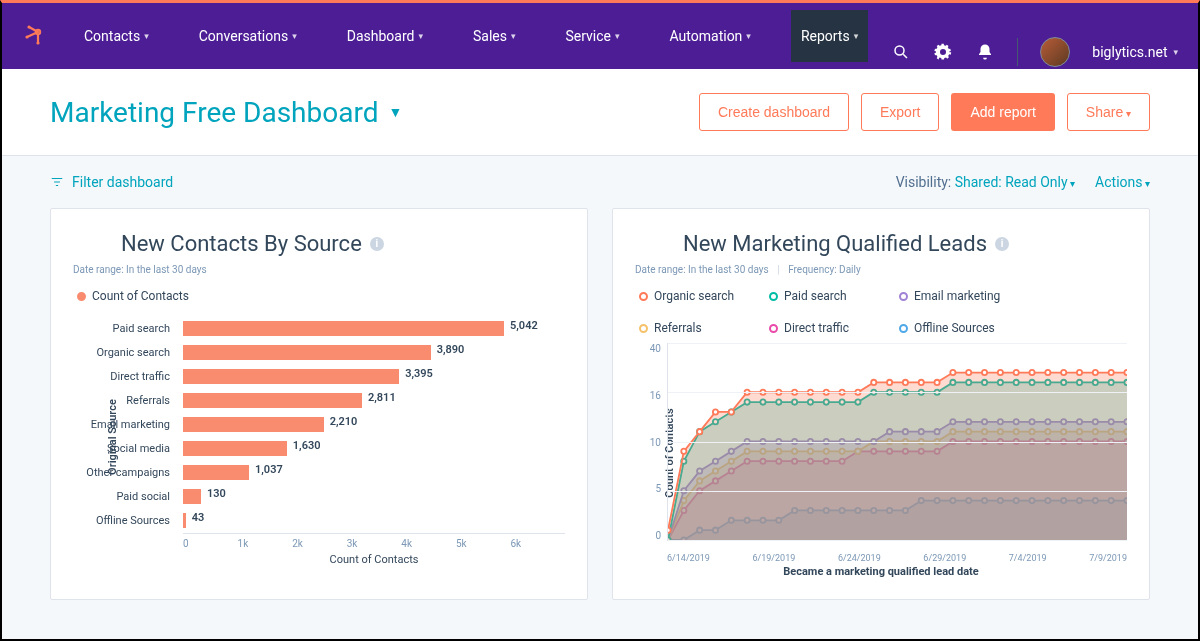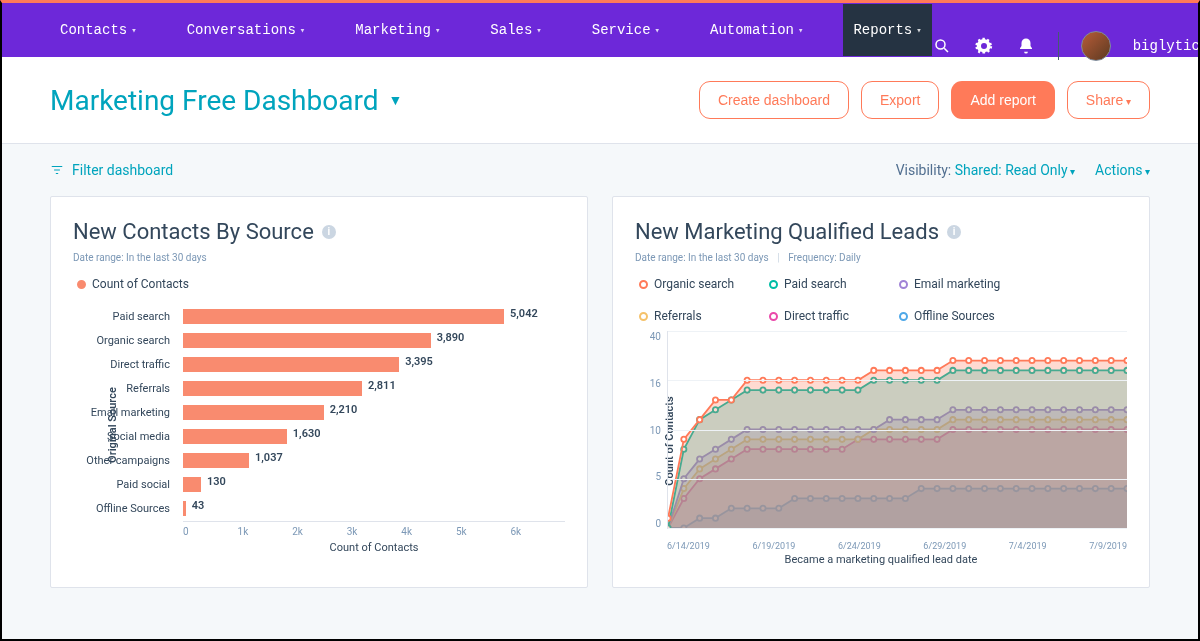--- a/index.html
+++ b/index.html
@@ -1,48 +1,48 @@
 <!DOCTYPE html>
 <html><head>
 <meta charset="utf-8">
 <style>
 * { margin: 0; padding: 0; box-sizing: border-box; }
 body { font-family: -apple-system, BlinkMacSystemFont, "Segoe UI", Roboto, sans-serif; background: #f5f8fa; color: #33475b; width: 1200px; height: 641px; overflow: hidden; border: 2px solid #000; border-top: 3px solid #ff7a59; position: relative; }
 
-.topnav { background: #6d28d9; height: 54px; display: flex; align-items: center; padding: 0 20px; color: #fff; font-family: Liberation Mono, monospace; }
+.topnav { background: #4c1d95; height: 66px; display: flex; align-items: center; padding: 0 20px; color: #fff; }
 .logo { width: 24px; height: 24px; margin-right: 28px; }
 .nav-items { display: flex; gap: 30px; flex: 1; }
 .nav-item { color: #fff; font-size: 14px; cursor: pointer; display: flex; align-items: center; gap: 4px; padding: 18px 10px; }
 .nav-item.active { background: #253342; }
 .caret { font-size: 9px; opacity: 0.8; }
 .nav-right { display: flex; align-items: center; gap: 22px; margin-top: 32px; }
 .nav-icon { color: #fff; cursor: pointer; width: 20px; height: 20px; display: flex; align-items: center; justify-content: center; }
 .divider-v { width: 1px; height: 28px; background: #455a70; }
 .avatar { width: 30px; height: 30px; border-radius: 50%; background: linear-gradient(135deg,#b85c38,#5c3a21); border: 1px solid #7f8c9a; }
 .account { color: #fff; font-size: 14px; display: flex; align-items: center; gap: 6px; cursor: pointer; }
 
 .header-bar { background: #fff; padding: 24px 48px; display: flex; align-items: center; border-bottom: 1px solid #dfe3eb; }
 .dash-title { font-size: 28px; font-weight: 400; color: #00a4bd; display: flex; align-items: center; gap: 10px; cursor: pointer; }
 .dash-title .caret-lg { color: #00a4bd; font-size: 14px; }
 .header-spacer { flex: 1; }
-.btn { padding: 10px 18px; border-radius: 11px; font-size: 14px; cursor: pointer; border: 1px solid transparent; background: #fff; }
+.btn { padding: 10px 18px; border-radius: 3px; font-size: 14px; cursor: pointer; border: 1px solid transparent; background: #fff; }
 .btn-outline { border: 1px solid #ff7a59; color: #ff7a59; margin-left: 12px; }
 .btn-outline.dd::after { content: " \25BE"; font-size: 10px; }
 .btn-primary { background: #ff7a59; color: #fff; margin-left: 12px; }
 
 .toolbar { padding: 18px 48px; display: flex; align-items: center; font-size: 14px; }
 .filter-link { color: #00a4bd; display: flex; align-items: center; gap: 8px; cursor: pointer; }
 .toolbar-spacer { flex: 1; }
 .toolbar-right { color: #516f90; font-size: 14px; display: flex; gap: 20px; align-items: center; }
 .link { color: #00a4bd; cursor: pointer; }
 .link.dd::after { content: " \25BE"; font-size: 10px; }
 
 .cards { display: flex; gap: 24px; padding: 0 48px; }
 .card { background: #fff; border: 1px solid #dfe3eb; border-radius: 2px; flex: 1; padding: 22px 22px 10px 22px; height: 392px; }
-.card-title { font-size: 22px; font-weight: 400; color: #33475b; display: flex; align-items: center; gap: 8px; }
+.card-title { font-size: 22px; font-weight: 400; color: #33475b; display: flex; align-items: center; gap: 8px; margin-left: 48px; }
 .info-icon { width: 14px; height: 14px; border-radius: 50%; background: #cbd6e2; color: #fff; font-size: 10px; display: inline-flex; align-items: center; justify-content: center; font-weight: bold; }
 .meta { color: #7c98b6; font-size: 10px; margin-top: 8px; }
 .meta .sep { margin: 0 6px; color: #cbd6e2; }
 
 .legend { display: flex; flex-wrap: wrap; gap: 18px 20px; margin: 14px 0 8px 4px; font-size: 12px; color: #33475b; }
 .legend-item { display: flex; align-items: center; gap: 6px; min-width: 110px; }
 .dot { width: 9px; height: 9px; border-radius: 50%; border: 2px solid; background: #fff; }
 
 .bar-chart { position: relative; margin: 14px 0 0 0; padding-left: 110px; height: 240px; }
 .yaxis-label { position: absolute; left: 2px; top: 50%; transform: translateY(-50%) rotate(-90deg); transform-origin: center; font-size: 11px; color: #33475b; font-weight: 600; white-space: nowrap; }
@@ -54,21 +54,21 @@
 .bar-xaxis { display: flex; border-top: 1px solid #dfe3eb; margin-top: 2px; padding-top: 4px; }
 .bar-tick { flex: 1; font-size: 10px; color: #7c98b6; text-align: left; }
 .xaxis-label { text-align: center; font-size: 11px; color: #33475b; margin-top: 4px; }
 
 .line-chart { position: relative; height: 220px; margin-top: 6px; }
 .lc-yaxis { position: absolute; left: 0; top: 0; bottom: 22px; width: 26px; display: flex; flex-direction: column; justify-content: space-between; align-items: flex-end; font-size: 10px; color: #7c98b6; }
 .lc-ylabel { position: absolute; left: -10px; top: 50%; transform: translateY(-50%) rotate(-90deg); font-size: 11px; font-weight: 600; color: #33475b; white-space: nowrap; }
 .lc-plot { position: absolute; left: 32px; right: 0; top: 0; bottom: 22px; border-left: 1px solid #dfe3eb; border-bottom: 1px solid #dfe3eb; }
 .lc-grid { position: absolute; left: 0; right: 0; border-top: 1px solid #eef2f6; }
 .lc-xaxis { position: absolute; left: 32px; right: 0; bottom: 0; display: flex; justify-content: space-between; font-size: 9px; color: #7c98b6; }
-.lc-xlabel { text-align: center; font-size: 11px; font-weight: 400; color: #33475b; margin-top: 2px; }
+.lc-xlabel { text-align: center; font-size: 11px; font-weight: 700; color: #33475b; margin-top: 2px; }
 svg.lines { position: absolute; left: 0; top: 0; width: 100%; height: 100%; }
 .series-area { opacity: 0.28; }
 .series-line { fill: none; stroke-width: 1.8; }
 .series-pt { fill: #fff; stroke-width: 1.8; }
 </style>
 </head>
 <body>
 
 <div class="topnav">
   <span class="logo">
@@ -84,21 +84,21 @@
   <div class="nav-items" id="nav-items">
       <div class="nav-item">
         <span>Contacts</span>
         <span class="caret">▾</span>
       </div>
       <div class="nav-item">
         <span>Conversations</span>
         <span class="caret">▾</span>
       </div>
       <div class="nav-item">
-        <span>Marketing</span>
+        <span>Dashboard</span>
         <span class="caret">▾</span>
       </div>
       <div class="nav-item">
         <span>Sales</span>
         <span class="caret">▾</span>
       </div>
       <div class="nav-item">
         <span>Service</span>
         <span class="caret">▾</span>
       </div>

